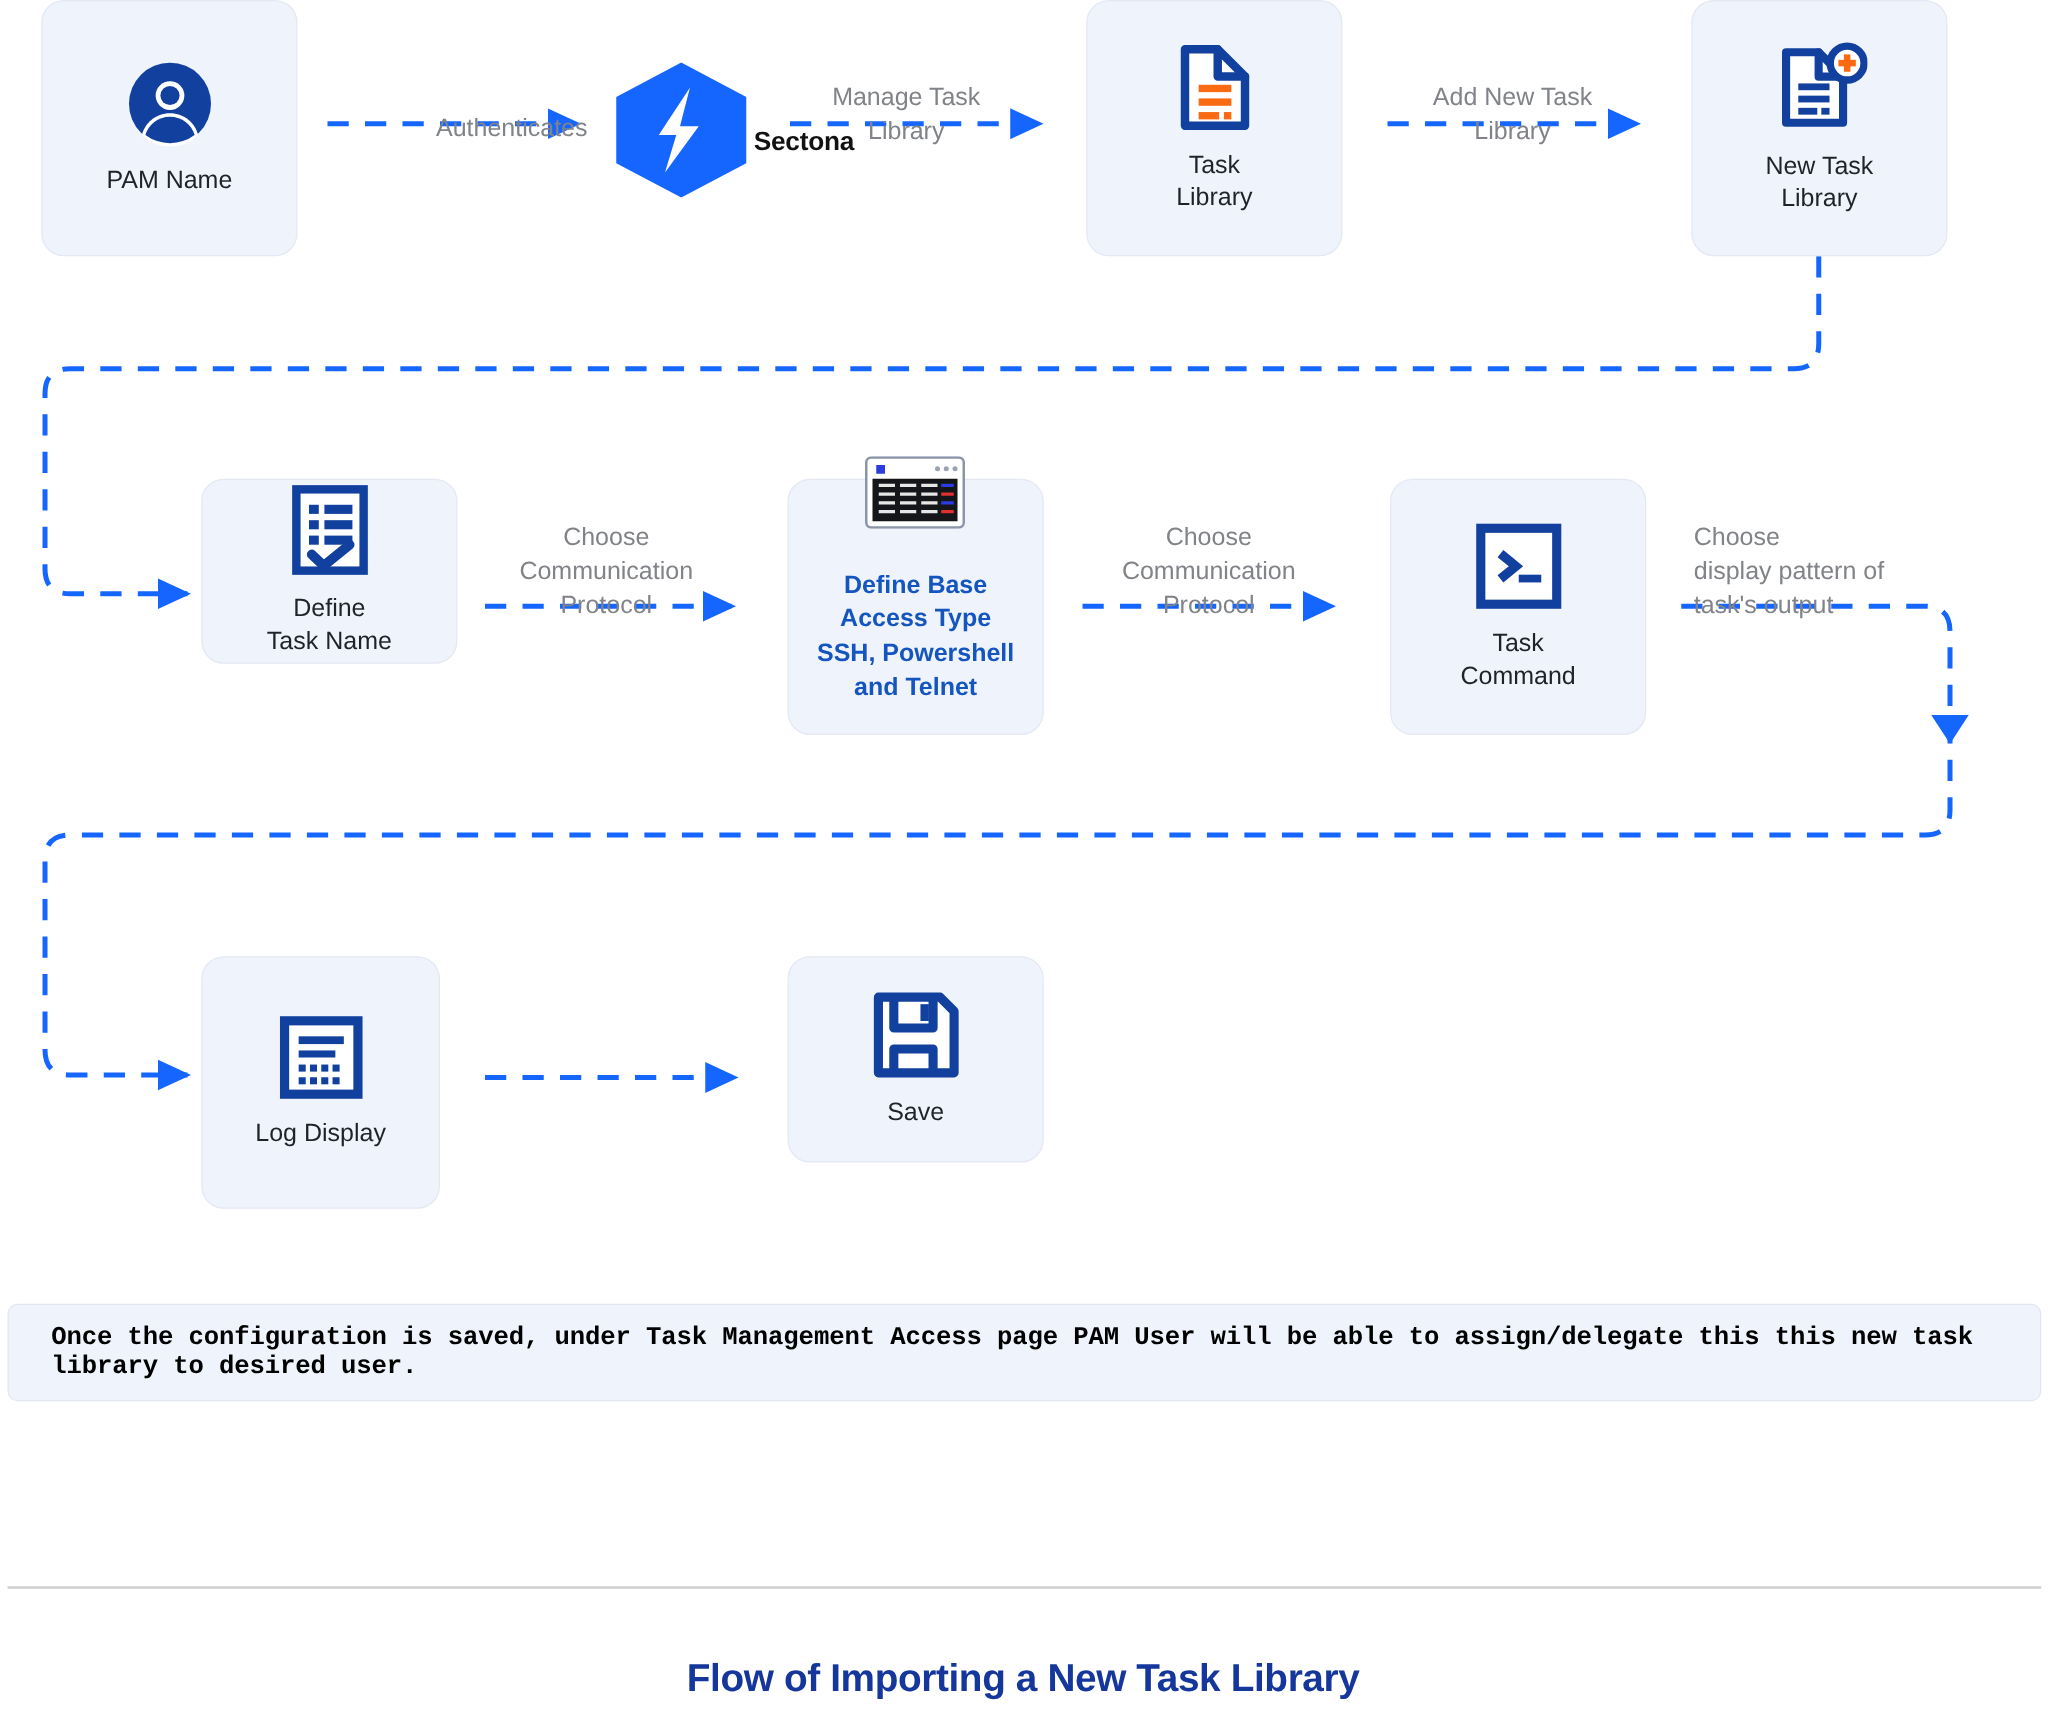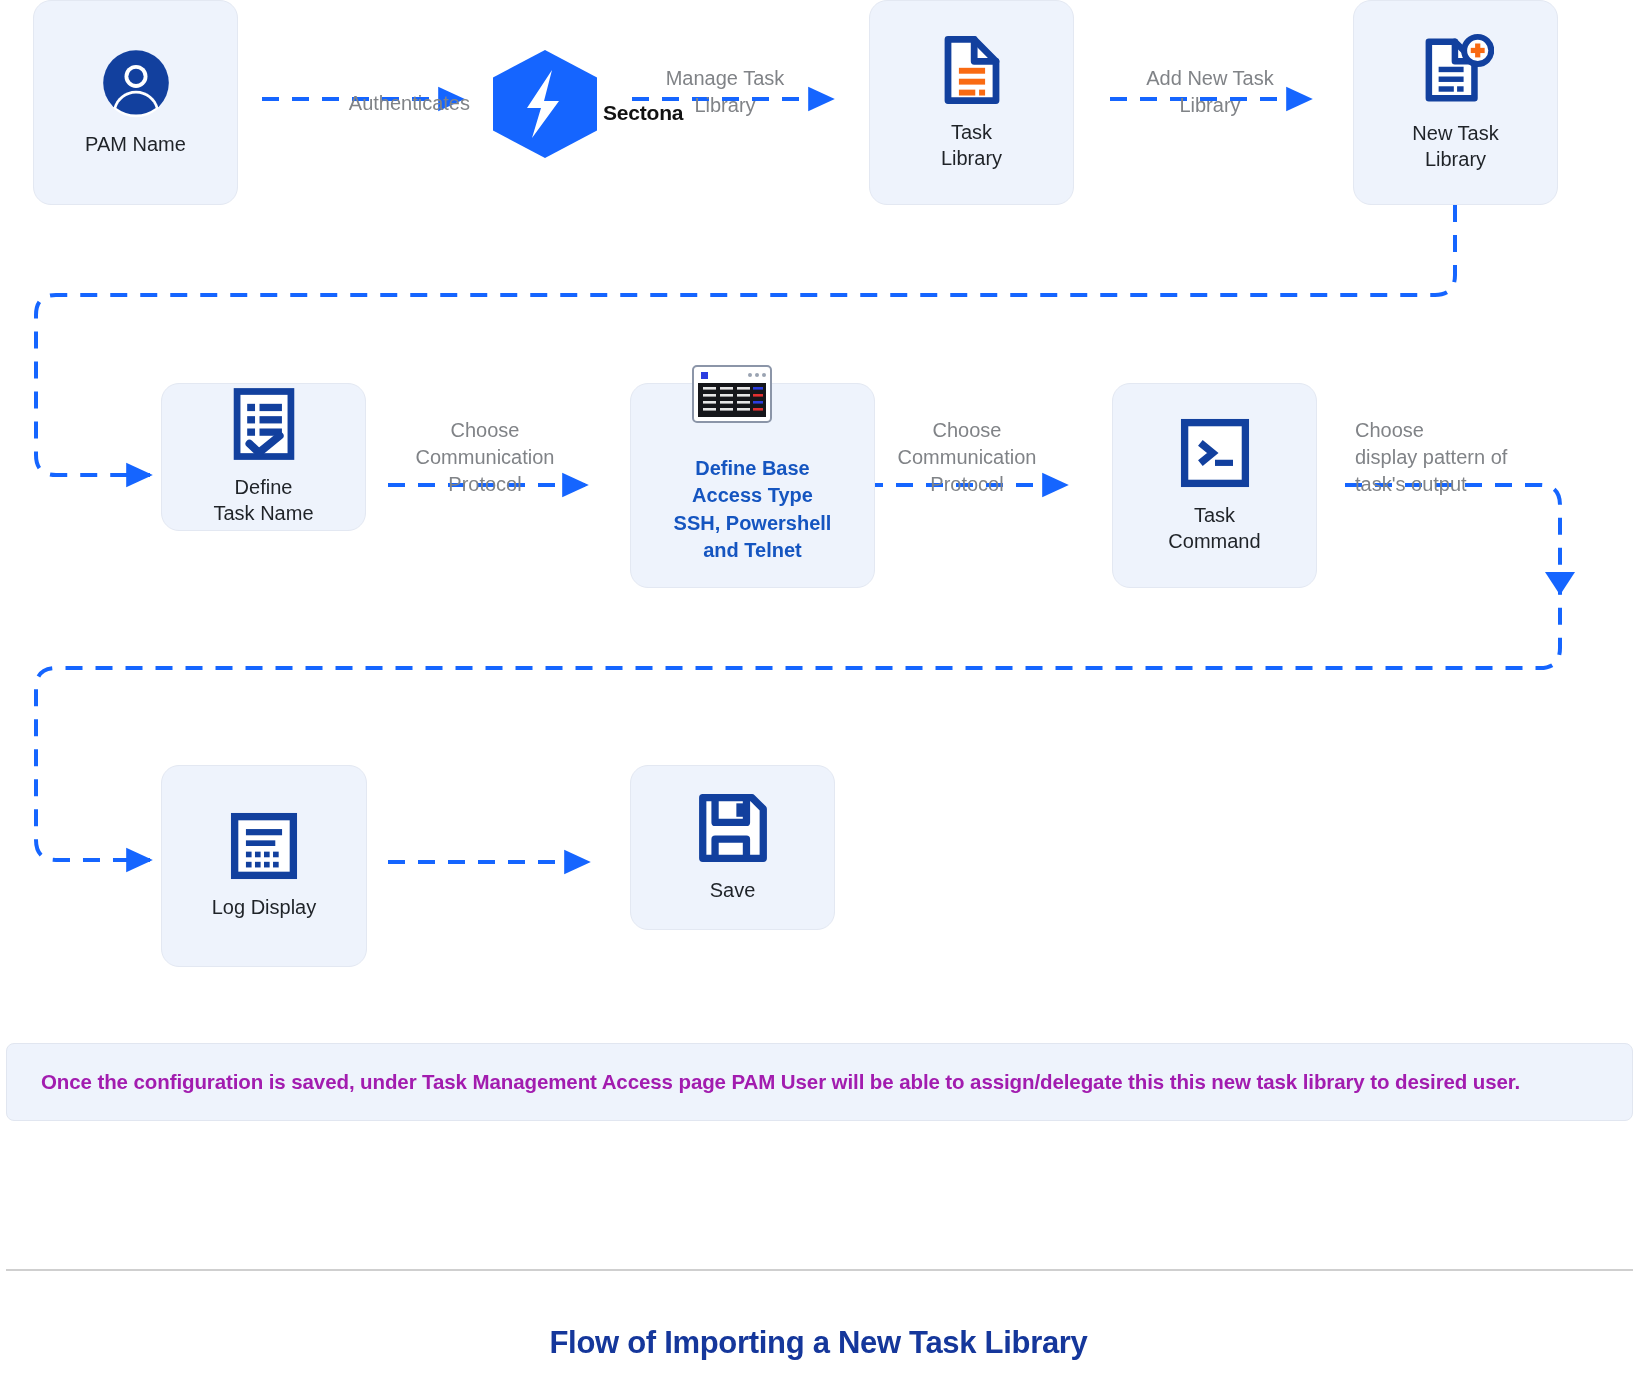--- a/index.html
+++ b/index.html
@@ -104,22 +104,23 @@
     border: 1px solid #e1e6f0;
     border-radius: 8px;
     box-sizing: border-box;
     display: flex;
     align-items: center;
     padding: 0 34px;
   }
   #note .note-text {
     font-size: 20.5px;
     font-weight: bold;
-    color: #a21caf;
+    color: #000000;
     letter-spacing: -0.1px;
+    font-family: Liberation Mono, monospace;
   }
 
   
   #divider {
     position: absolute;
     left: 6px;
     top: 1269px;
     width: 1627px;
     height: 2px;
     background: #cfcfcf;
@@ -285,21 +286,21 @@
       <rect x="28" y="43" width="13" height="2.6" fill="#e6e6e6"></rect>
       <rect x="45" y="43" width="13" height="2.6" fill="#e6e6e6"></rect>
       <rect x="61" y="43" width="10" height="2.6" fill="#e03030"></rect>
       <circle cx="58" cy="10" r="2" fill="#9aa3b2"></circle>
       <circle cx="65" cy="10" r="2" fill="#9aa3b2"></circle>
       <circle cx="72" cy="10" r="2" fill="#9aa3b2"></circle>
       <rect x="9" y="7" width="7" height="7" fill="#2b3de0"></rect>
     </svg>
   </div>
 
-  <div class="node" style="left:630px; top:383px; width:245px; height:205px; justify-content:flex-end; padding-bottom:22px;">
+  <div class="node" style="left:630px; top:383px; width:205px; height:205px; justify-content:flex-end; padding-bottom:22px;">
     <span class="caption accent">Define Base
 Access Type
 SSH, Powershell
 and Telnet</span>
   </div>
 
   <div class="edge-label" style="left:862px; top:390px; width:210px;">
     <span>Choose
 Communication
 Protocol</span>
@@ -316,21 +317,21 @@
     <span class="caption">Task
 Command</span>
   </div>
 
   <div class="edge-label left" style="left:1355px; top:390px; width:260px;">
     <span>Choose
 display pattern of
 task's output</span>
   </div>
 
-  <div class="node" style="left:161px; top:765px; width:206px; height:202px;">
+  <div class="node" style="left:161px; top:765px; width:191px; height:202px;">
     <span class="glyph">
       <svg width="70" height="70" viewBox="0 0 62 62">
         <rect x="5" y="5" width="52" height="52" fill="#ffffff" stroke="#12409e" stroke-width="6.5"></rect>
         <rect x="15" y="16" width="32" height="5.5" fill="#12409e"></rect>
         <rect x="15" y="26" width="26" height="5" fill="#12409e"></rect>
         <g fill="#12409e">
           <rect x="15" y="36" width="5" height="5"></rect>
           <rect x="23" y="36" width="5" height="5"></rect>
           <rect x="31" y="36" width="5" height="5"></rect>
           <rect x="39" y="36" width="5" height="5"></rect>

